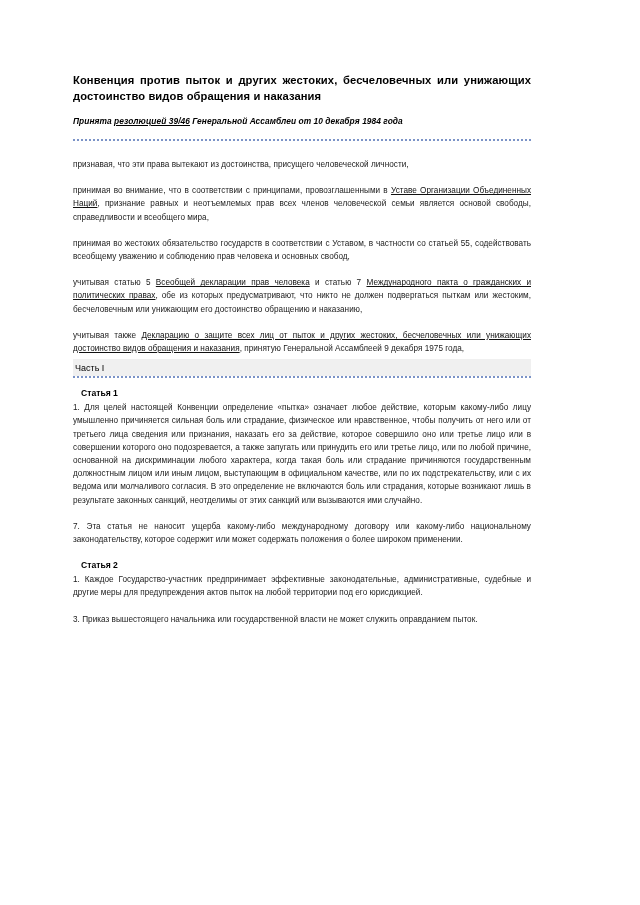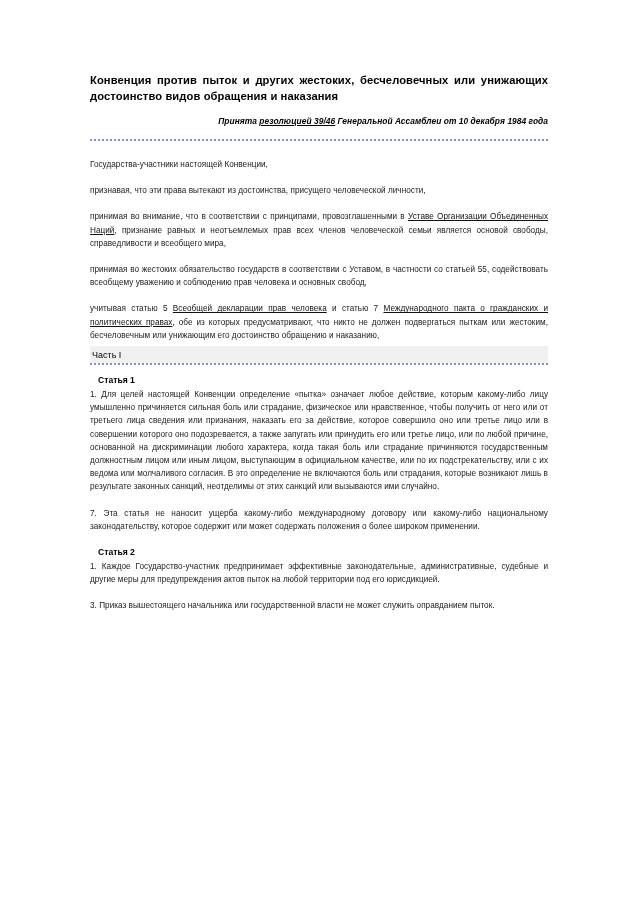--- a/index.html
+++ b/index.html
@@ -16,21 +16,21 @@
   }
   .page {
     position: relative;
     width: 640px;
     height: 905px;
     background: #ffffff;
     box-sizing: border-box;
   }
   .content {
     position: absolute;
-    left: 90px;
+    left: 73px;
     top: 72px;
     width: 458px;
   }
 
   
   .doc-title {
     font-size: 11.2px;
     font-weight: bold;
     line-height: 16px;
     text-align: justify;
@@ -42,21 +42,20 @@
 
   
   .doc-subtitle {
     font-size: 8.4px;
     font-style: italic;
     font-weight: bold;
     line-height: 14px;
     color: #000000;
     margin: 10px 0 0 0;
     letter-spacing: 0.05px;
-    text-align: right;
   }
   .doc-subtitle .lnk {
     text-decoration: underline;
   }
 
   
   .rule {
     height: 0;
     border: 0;
     border-top: 2px dotted #7b93c7;
@@ -120,34 +119,36 @@
     <h1 class="doc-title">Конвенция против пыток и других жестоких, бесчеловечных или унижающих достоинство видов обращения и наказания</h1>
 
     <p class="doc-subtitle">
       <span>Принята </span><span class="lnk">резолюцией 39/46</span><span> Генеральной Ассамблеи от 10 декабря 1984 года</span>
     </p>
 
     <hr class="rule rule-top">
 
     <div class="intro-block">
 
-      <p class="para">Государства-участники настоящей Конвенции,</p>
 
       <p class="para">признавая, что эти права вытекают из достоинства, присущего человеческой личности,</p>
 
       <p class="para">
         <span>принимая во внимание, что в соответствии с принципами, провозглашенными в </span><span class="lnk">Уставе Организации Объединенных Наций</span><span>, признание равных и неотъемлемых прав всех членов человеческой семьи является основой свободы, справедливости и всеобщего мира,</span>
       </p>
 
       <p class="para">принимая во жестоких обязательство государств в соответствии с Уставом, в частности со статьей 55, содействовать всеобщему уважению и соблюдению прав человека и основных свобод,</p>
 
       <p class="para">
         <span>учитывая статью 5 </span><span class="lnk">Всеобщей декларации прав человека</span><span> и статью 7 </span><span class="lnk">Международного пакта о гражданских и политических правах</span><span>, обе из которых предусматривают, что никто не должен подвергаться пыткам или жестоким, бесчеловечным или унижающим его достоинство обращению и наказанию,</span>
       </p>
 
+      <p class="para">
+        <span>учитывая также </span><span class="lnk">Декларацию о защите всех лиц от пыток и других жестоких, бесчеловечных или унижающих достоинство видов обращения и наказания</span><span>, принятую Генеральной Ассамблеей 9 декабря 1975 года,</span>
+      </p>
 
 
     </div>
 
     <div class="part-band">
       <div class="part-label">Часть I</div>
     </div>
     <div class="part-rule"></div>
 
     <div class="article-block">

